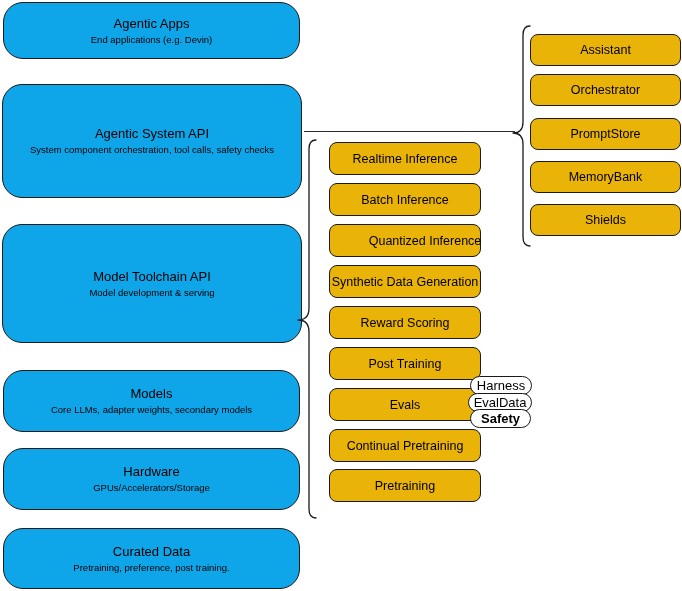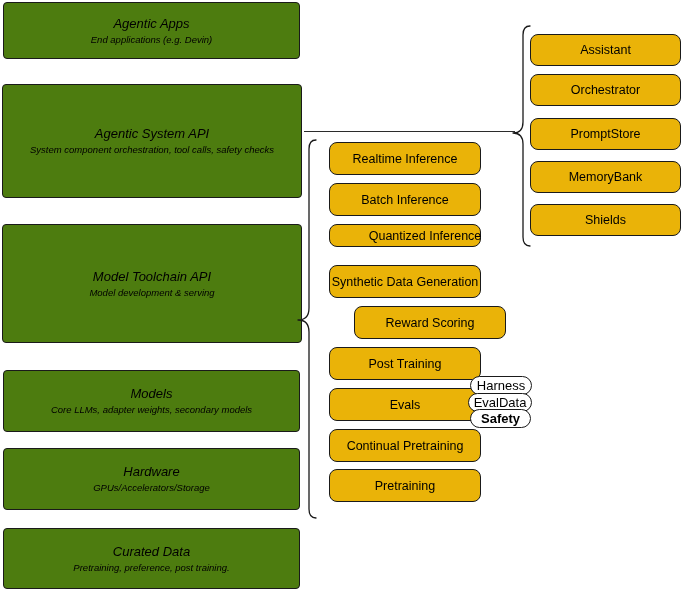--- a/index.html
+++ b/index.html
@@ -18,28 +18,27 @@
     height: 591px;
     overflow: hidden;
     background: #ffffff;
   }
 
   
   .box {
     position: absolute;
     box-sizing: border-box;
     border: 1px solid #1a1a1a;
-    border-radius: 4px;
-    background: #4d7c0f;
+    border-radius: 20px;
+    background: #0ea5e9;
     display: flex;
     flex-direction: column;
     align-items: center;
     justify-content: center;
     text-align: center;
-    font-style: italic;
   }
   .box .title {
     font-size: 13px;
     line-height: 17px;
     color: #000000;
     white-space: nowrap;
   }
   .box .subtitle {
     font-size: 9.5px;
     line-height: 14px;
@@ -176,27 +175,27 @@
              L11 213
              C11 218, 12 222, 18 222"></path>
   </svg>
 
   <div class="chip" style="left:329px; top:142px; width:152px; height:33px;">
     <span>Realtime Inference</span>
   </div>
   <div class="chip" style="left:329px; top:183px; width:152px; height:33px;">
     <span>Batch Inference</span>
   </div>
-  <div class="chip" style="left:329px; top:224px; width:152px; height:23px;padding-left:40px;">
+  <div class="chip" style="left:329px; top:224px; width:152px; height:33px;padding-left:40px;">
     <span>Quantized Inference</span>
   </div>
   <div class="chip" style="left:329px; top:265px; width:152px; height:33px;">
     <span>Synthetic Data Generation</span>
   </div>
-  <div class="chip" style="left:329px; top:306px; width:152px; height:33px;margin-left:25px;">
+  <div class="chip" style="left:329px; top:306px; width:152px; height:33px;">
     <span>Reward Scoring</span>
   </div>
   <div class="chip" style="left:329px; top:347px; width:152px; height:33px;">
     <span>Post Training</span>
   </div>
   <div class="chip" style="left:329px; top:388px; width:152px; height:33px;">
     <span>Evals</span>
   </div>
   <div class="chip" style="left:329px; top:429px; width:152px; height:33px;">
     <span>Continual Pretraining</span>

